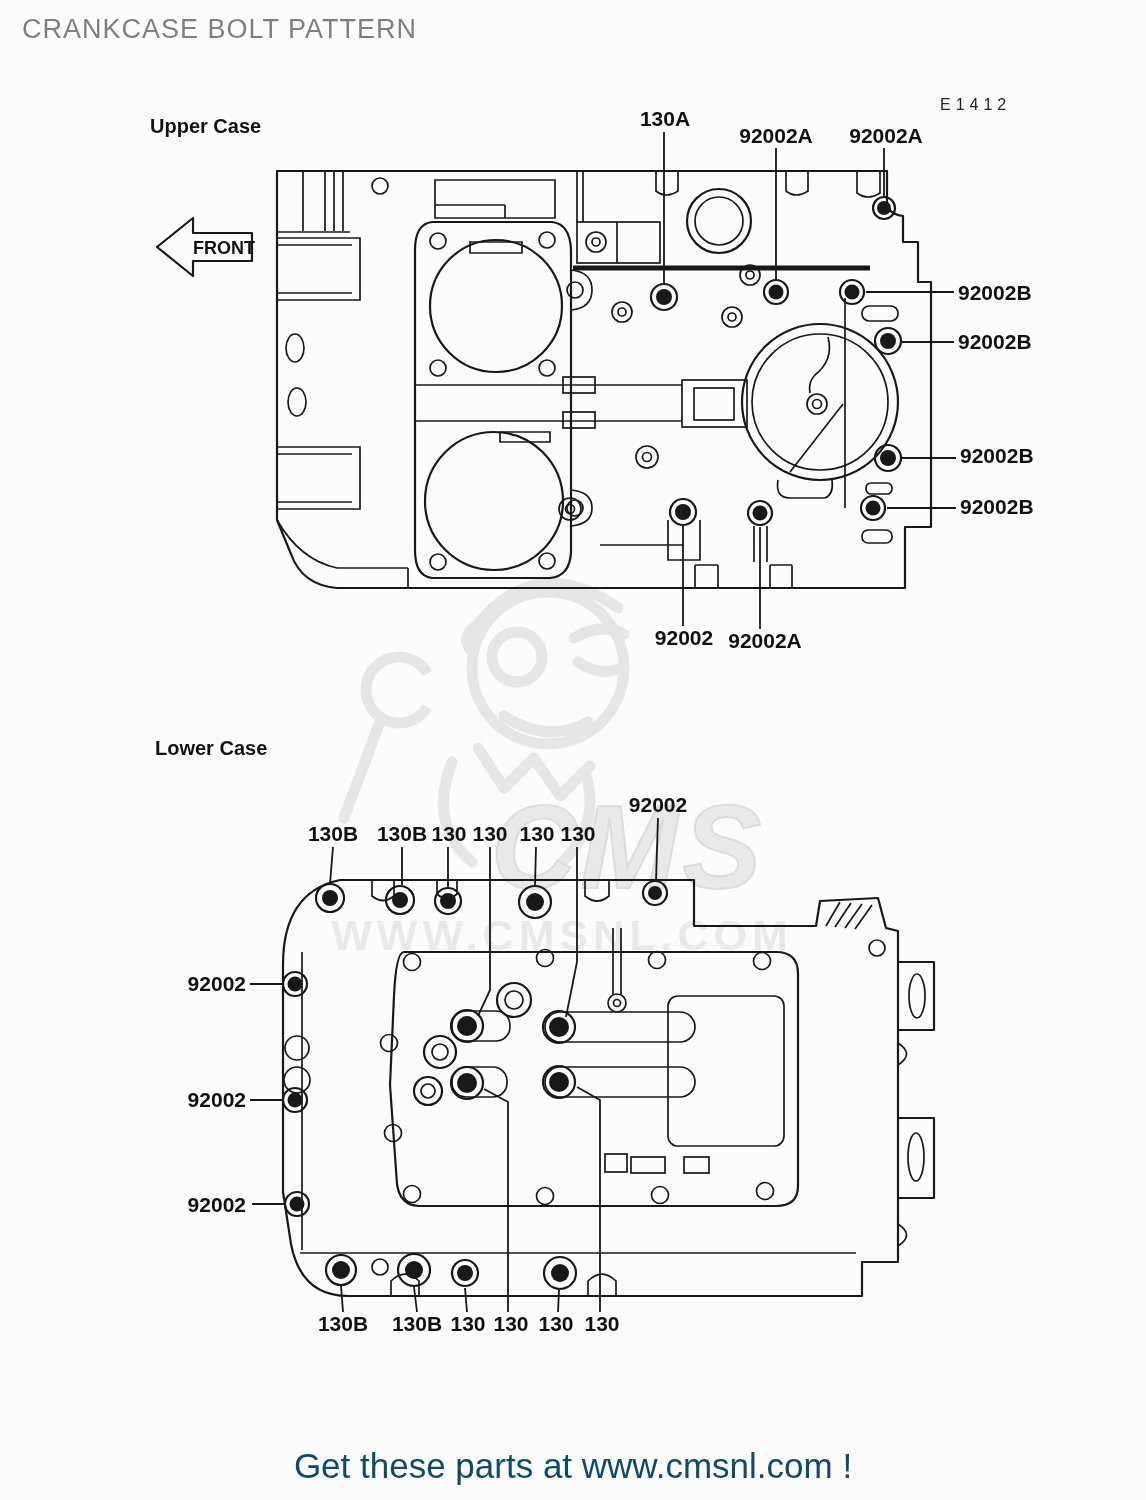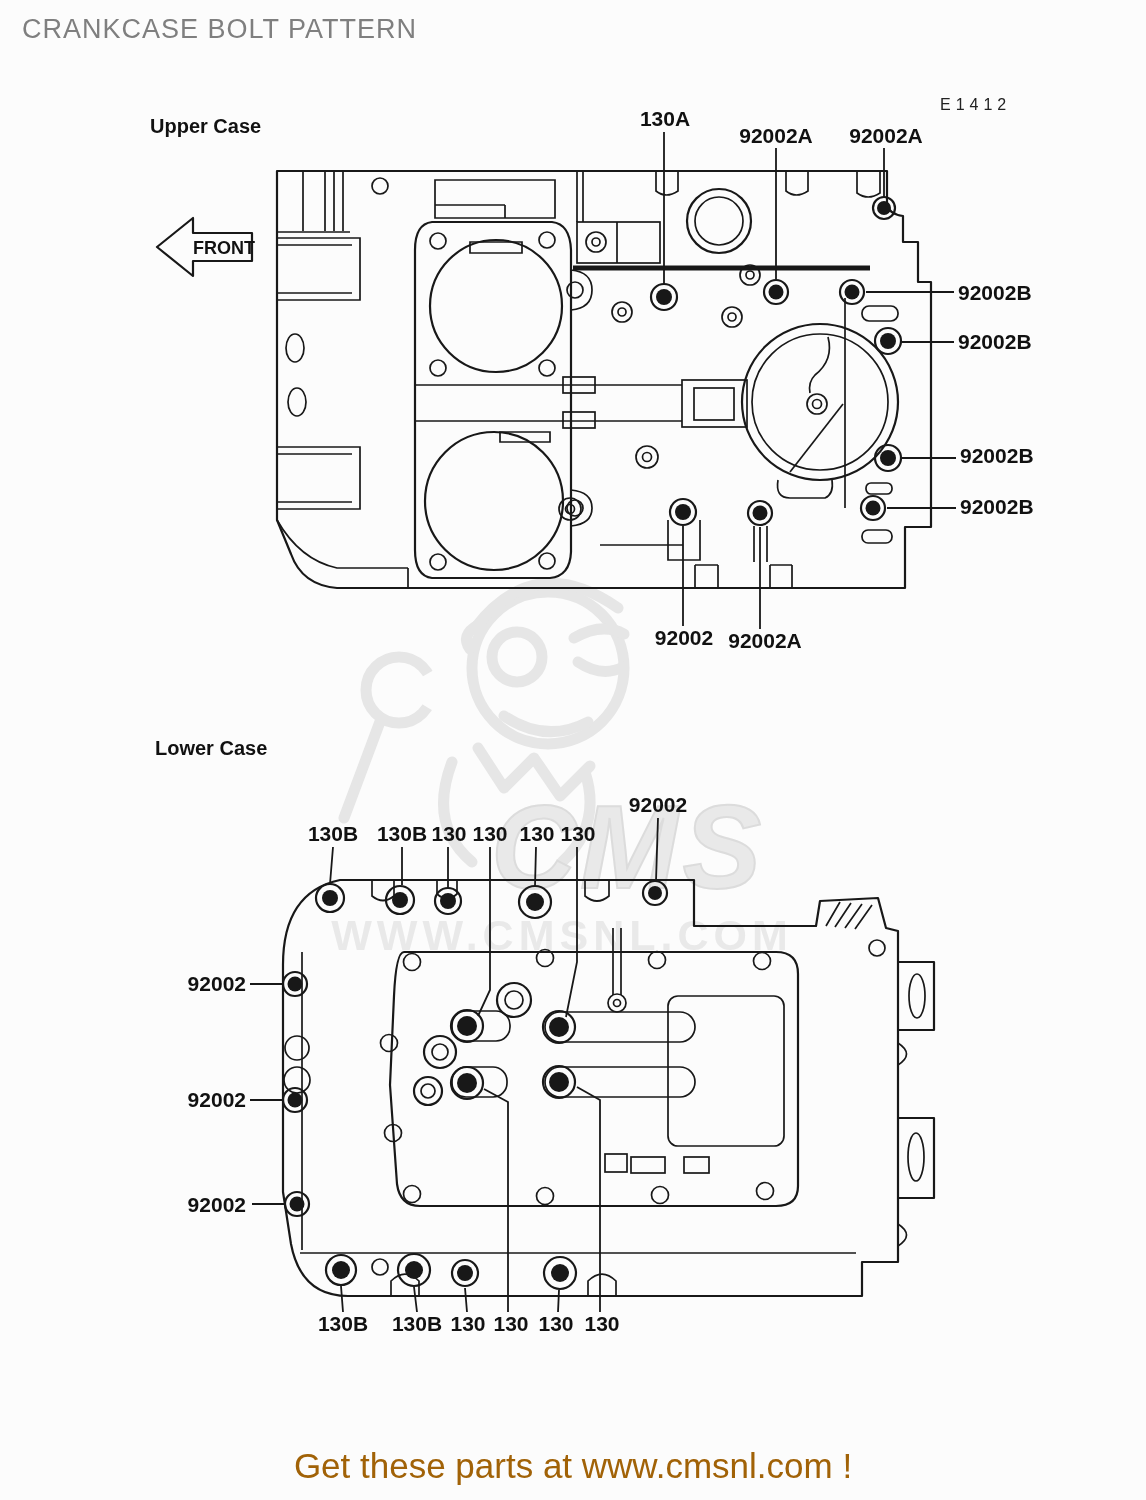--- a/index.html
+++ b/index.html
@@ -2,21 +2,21 @@
 <html><head>
 <meta charset="utf-8">
 <style>
   html,body{margin:0;padding:0;background:#fcfcfc;}
   #page{position:relative;width:1146px;height:1500px;background:#fcfcfc;overflow:hidden;
         font-family:"Liberation Sans", sans-serif;}
   #page-title{position:absolute;left:22px;top:14px;font-size:27px;color:#7f7f7f;
         letter-spacing:1px;font-weight:400;}
   #diagram-svg{position:absolute;left:0;top:0;}
   #footer-link{position:absolute;left:0;right:0;bottom:14px;text-align:center;
-        font-size:35px;color:#a16207;cursor:pointer;}
+        font-size:35px;color:#0c4a6e;cursor:pointer;}
   text{font-family:"Liberation Sans", sans-serif;}
   .callout{font-size:21px;font-weight:bold;fill:#111;}
   .seclabel{font-size:20px;font-weight:bold;fill:#111;}
   .code{font-size:16px;fill:#222;letter-spacing:5px;}
   .ink{stroke:#181818;fill:none;stroke-width:2.2;stroke-linejoin:round;stroke-linecap:round;}
   .thin{stroke:#181818;fill:none;stroke-width:1.7;}
   .leader{stroke:#181818;fill:none;stroke-width:1.8;}
   .wm{stroke:#e6e6e6;fill:none;stroke-width:11;stroke-linecap:round;stroke-linejoin:round;}
 </style>
 </head>

